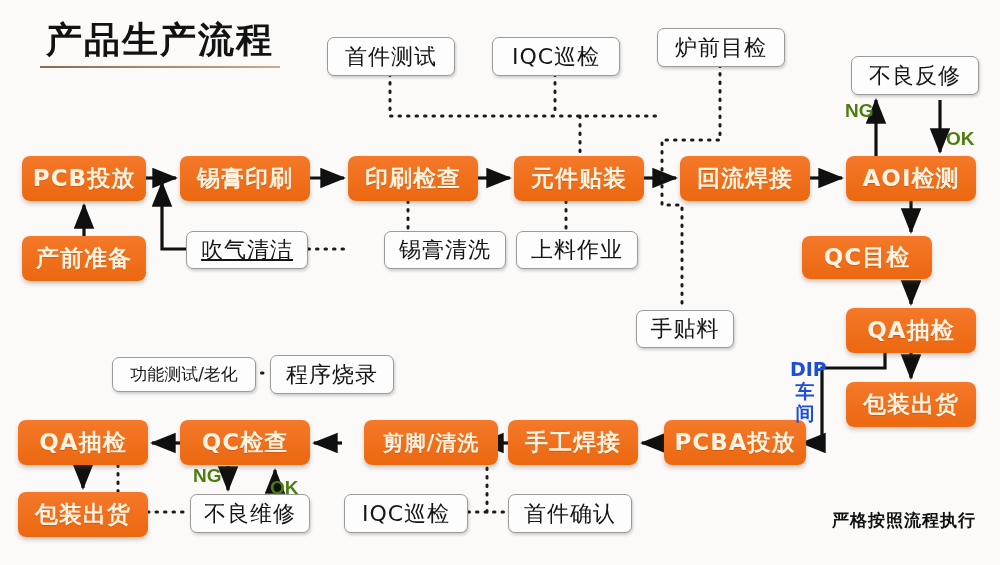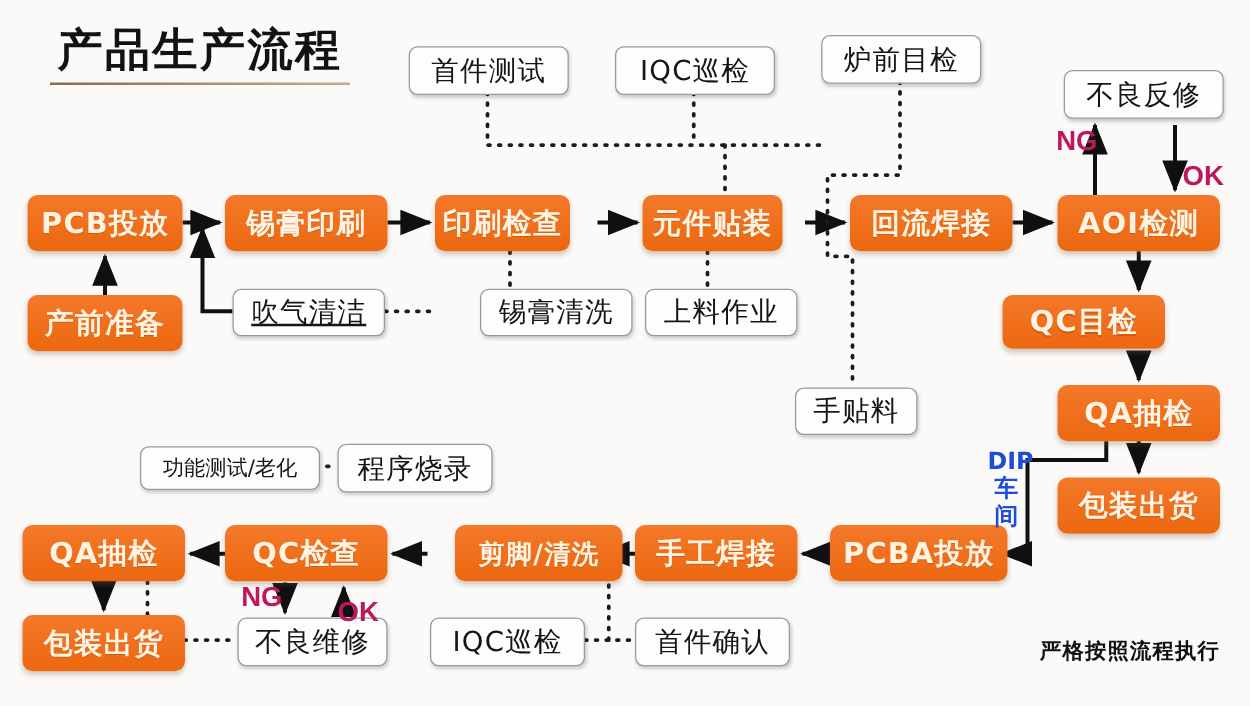--- a/index.html
+++ b/index.html
@@ -53,21 +53,21 @@
     font-size:22px;font-weight:500;
     letter-spacing:1px;
     white-space:nowrap;
     font-family:"DejaVu Sans","Liberation Sans",sans-serif;
   }
   .wbox.tiny{font-size:17px;letter-spacing:0px;}
 
   
   .tlabel{
     position:absolute;
-    font-size:22px;font-weight:bold;color:#be185d;
+    font-size:19px;font-weight:bold;color:#4d7c0f;
     font-family:"Liberation Sans","DejaVu Sans",sans-serif;
     white-space:nowrap;
   }
   #footer-note{
     position:absolute;right:24px;bottom:33px;
     font-size:17px;font-weight:bold;color:#111;
     letter-spacing:1px;
     font-family:"DejaVu Sans","Liberation Sans",sans-serif;
     white-space:nowrap;
   }
@@ -149,22 +149,22 @@
 
       <path d="M468,512 L506,512"></path>
       <path d="M487,512 L487,443"></path>
 
       <path d="M118,465 L118,512 L190,512" stroke-dasharray="1.5 7"></path>
     </g>
   </svg>
 
   <div class="obox" style="left:22px;top:156px;width:124px;height:45px;">PCB投放</div>
   <div class="obox" style="left:180px;top:156px;width:130px;height:45px;">锡膏印刷</div>
-  <div class="obox" style="left:348px;top:156px;width:108px;height:45px;">印刷检查</div>
-  <div class="obox" style="left:514px;top:156px;width:112px;height:45px;">元件贴装</div>
+  <div class="obox" style="left:348px;top:156px;width:130px;height:45px;">印刷检查</div>
+  <div class="obox" style="left:514px;top:156px;width:130px;height:45px;">元件贴装</div>
   <div class="obox" style="left:680px;top:156px;width:130px;height:45px;">回流焊接</div>
   <div class="obox" style="left:846px;top:156px;width:130px;height:45px;">AOI检测</div>
   <div class="obox" style="left:22px;top:236px;width:124px;height:45px;">产前准备</div>
 
   <div class="obox" style="left:802px;top:236px;width:130px;height:43px;">QC目检</div>
   <div class="obox" style="left:846px;top:308px;width:130px;height:45px;">QA抽检</div>
   <div class="obox" style="left:846px;top:382px;width:130px;height:45px;">包装出货</div>
 
   <div class="obox" style="left:664px;top:420px;width:142px;height:45px;">PCBA投放</div>
   <div class="obox" style="left:508px;top:420px;width:130px;height:45px;">手工焊接</div>

